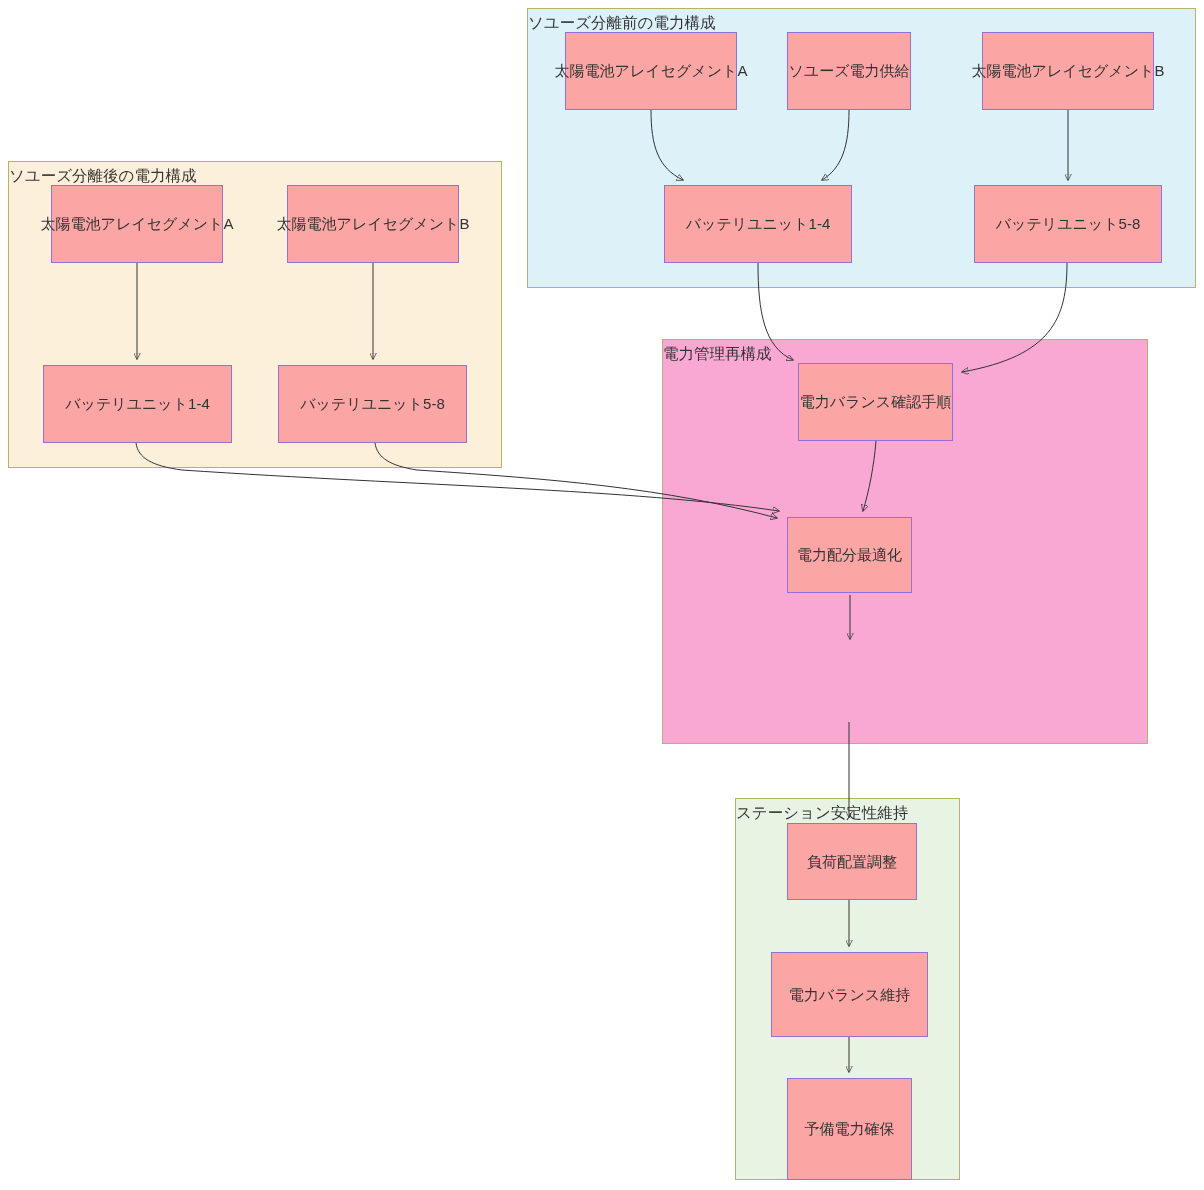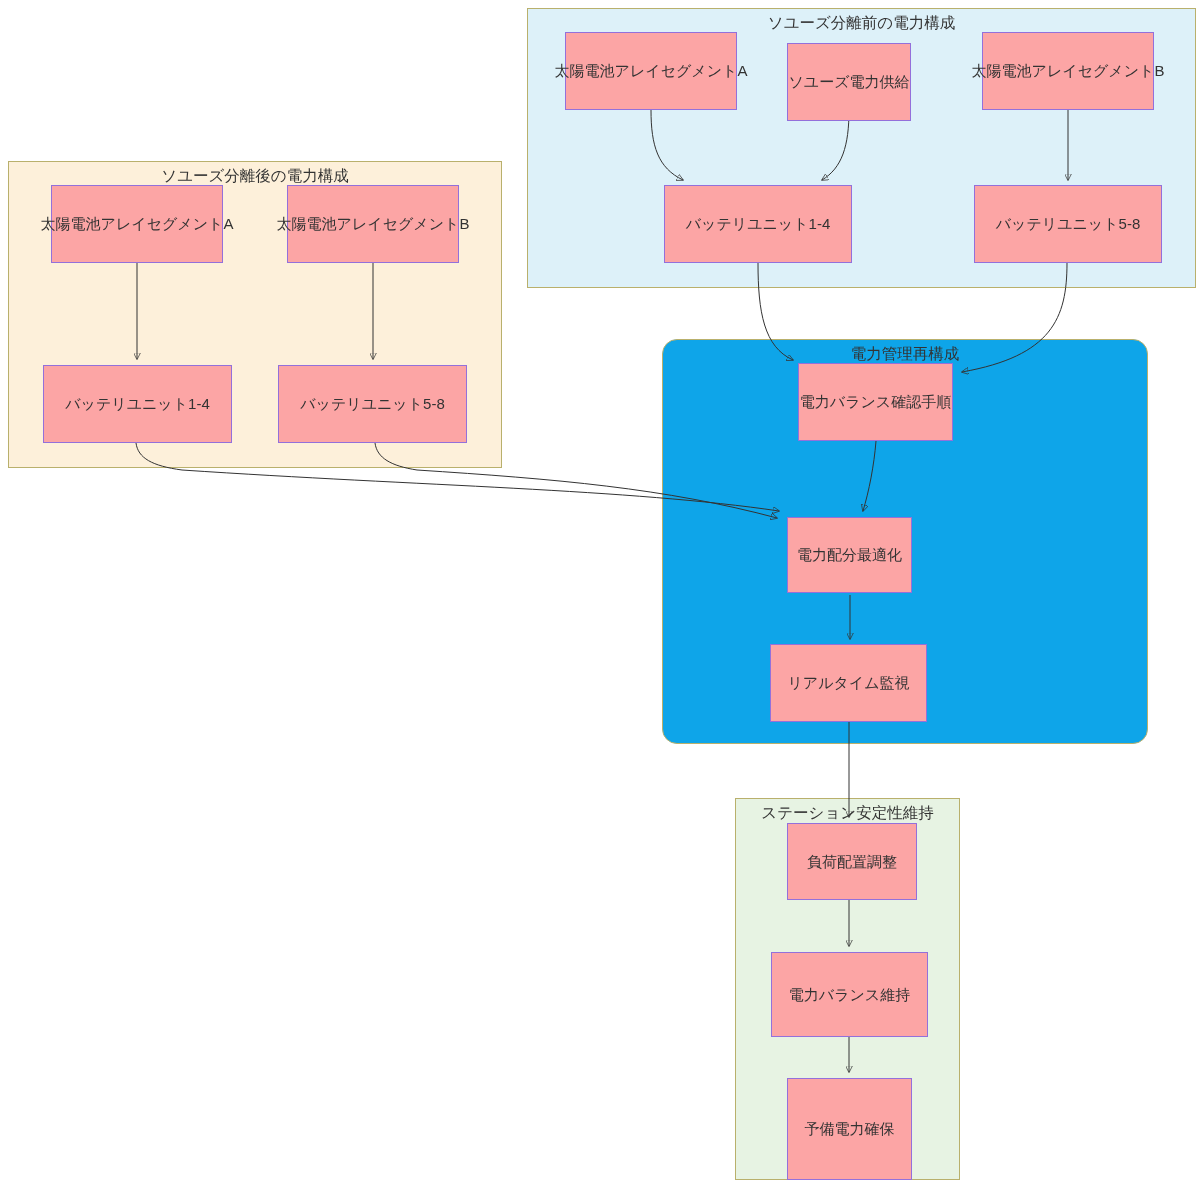--- a/index.html
+++ b/index.html
@@ -12,28 +12,27 @@
     background:#ffffff;
   }
   .cluster{
     position:absolute;
     border:1px solid #b9b06c;
     box-sizing:border-box;
   }
   .cluster .cluster-title{
     position:absolute;
     top:4px;left:0;right:0;
-    text-align:center;
     font-size:15.5px;
     color:#333333;
     white-space:nowrap;
   }
   .c-pre  {background:#ddf1f9;}
   .c-post {background:#fdf0da;}
-  .c-mgmt {background:#0ea5e9;border-radius:15px;}
+  .c-mgmt {background:#f9a8d4;}
   .c-stab {background:#e7f3e3;}
   .node{
     position:absolute;
     background:#fca5a5;
     border:1px solid #9370db;
     box-sizing:border-box;
     display:flex;
     flex-direction:row;
     align-items:center;
     justify-content:center;
@@ -97,21 +96,21 @@
     <path d="M850,595 L850,639" marker-end="url(#arrow)"></path>
     <path d="M849,722 L849,817" marker-end="url(#arrow)"></path>
     <path d="M849,900 L849,946" marker-end="url(#arrow)"></path>
     <path d="M849,1029 L849,1072" marker-end="url(#arrow)"></path>
   </svg>
 
   <div class="node" style="left:565px;top:32px;width:172px;height:78px">
     <div class="nl">太陽電池アレイ</div>
     <div class="nl">セグメントA</div>
   </div>
-  <div class="node" style="left:787px;top:43px;width:124px;height:78px">
+  <div class="node" style="left:787px;top:32px;width:124px;height:78px">
     <div class="nl">ソユーズ</div>
     <div class="nl">電力供給</div>
   </div>
   <div class="node" style="left:982px;top:32px;width:172px;height:78px">
     <div class="nl">太陽電池アレイ</div>
     <div class="nl">セグメントB</div>
   </div>
   <div class="node" style="left:664px;top:185px;width:188px;height:78px">
     <div class="nl">バッテリユニット</div>
     <div class="nl">1-4</div>
@@ -139,24 +138,20 @@
   </div>
 
   <div class="node" style="left:798px;top:363px;width:155px;height:78px">
     <div class="nl">電力バランス</div>
     <div class="nl">確認手順</div>
   </div>
   <div class="node" style="left:787px;top:517px;width:125px;height:76px">
     <div class="nl">電力配分</div>
     <div class="nl">最適化</div>
   </div>
-  <div class="node" style="left:770px;top:644px;width:157px;height:78px">
-    <div class="nl">リアルタイム</div>
-    <div class="nl">監視</div>
-  </div>
 
   <div class="node" style="left:787px;top:823px;width:130px;height:77px">
     <div class="nl">負荷配置</div>
     <div class="nl">調整</div>
   </div>
   <div class="node" style="left:771px;top:952px;width:157px;height:85px">
     <div class="nl">電力バランス</div>
     <div class="nl">維持</div>
   </div>
   <div class="node" style="left:787px;top:1078px;width:125px;height:102px">

